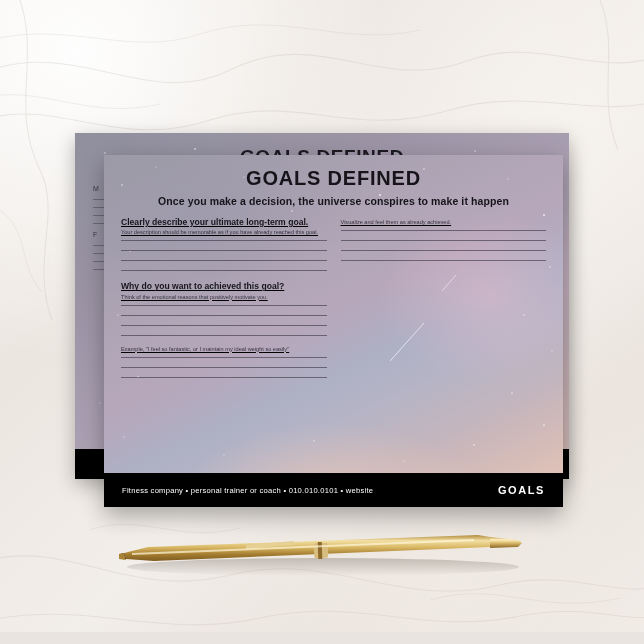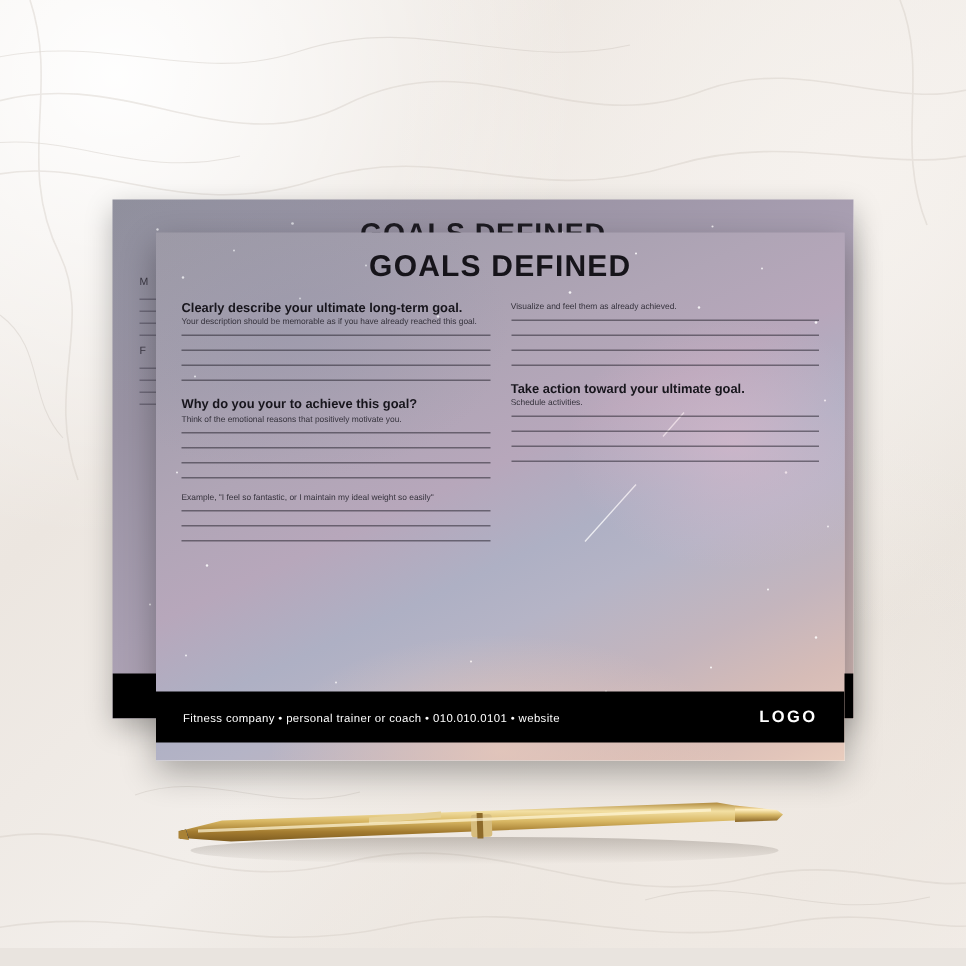--- a/index.html
+++ b/index.html
@@ -137,20 +137,21 @@
     letter-spacing: 0.1px;
   }
   .columns {
     display: flex;
     gap: 14px;
     padding: 10px 17px 0 17px;
   }
   .col {
     flex: 1;
     min-width: 0;
+    text-decoration: underline;
   }
   .block {
     margin-bottom: 10px;
   }
   .block-title {
     font-size: 8.6px;
     font-weight: bold;
     color: #17151c;
     line-height: 1.2;
   }
@@ -165,21 +166,21 @@
   }
   .line {
     height: 1px;
     background: rgba(42,39,50,0.55);
     margin-bottom: 9px;
   }
   .footer-bar {
     position: absolute;
     left: 0;
     right: 0;
-    bottom: 12px;
+    bottom: 0;
     height: 34px;
     background: #000;
     display: flex;
     align-items: center;
     justify-content: space-between;
     padding: 0 18px;
     box-sizing: border-box;
   }
   .footer-text {
     color: #ffffff;
@@ -302,36 +303,37 @@
       </g>
       <g stroke="#ffffff" stroke-width="0.9" opacity="0.75" fill="none">
         <path d="M320,168 L286,206"></path>
         <path d="M352,120 L338,136"></path>
       </g>
     </svg>
     <div class="nebula"></div>
 
     <div class="front-content">
       <div class="headline">GOALS DEFINED</div>
+      <div class="subhead">Once you make a decision, the universe conspires to make it happen</div>
 
       <div class="columns">
 
         <div class="col">
           <div class="block">
             <div class="block-title">Clearly describe your ultimate long-term goal.</div>
             <div class="block-hint">Your description should be memorable as if you have already reached this goal.</div>
             <div class="lines">
               <div class="line"></div>
               <div class="line"></div>
               <div class="line"></div>
               <div class="line"></div>
             </div>
           </div>
           <div class="block">
-            <div class="block-title">Why do you your to achieve this goal?</div>
+            <div class="block-title">Why do you want to achieved this goal?</div>
             <div class="block-hint">Think of the emotional reasons that positively motivate you.</div>
             <div class="lines">
               <div class="line"></div>
               <div class="line"></div>
               <div class="line"></div>
               <div class="line"></div>
             </div>
           </div>
           <div class="block">
             <div class="block-hint">Example, "I feel so fantastic, or I maintain my ideal weight so easily"</div>
@@ -346,36 +348,26 @@
         <div class="col">
           <div class="block">
             <div class="block-hint">Visualize and feel them as already achieved.</div>
             <div class="lines">
               <div class="line"></div>
               <div class="line"></div>
               <div class="line"></div>
               <div class="line"></div>
             </div>
           </div>
-          <div class="block">
-            <div class="block-title">Take action toward your ultimate goal.</div>
-            <div class="block-hint">Schedule activities.</div>
-            <div class="lines">
-              <div class="line"></div>
-              <div class="line"></div>
-              <div class="line"></div>
-              <div class="line"></div>
-            </div>
-          </div>
         </div>
       </div>
 
       <div class="footer-bar">
         <div class="footer-text">Fitness company  •  personal trainer or coach  •  010.010.0101  •  website</div>
-        <div class="logo-text">LOGO</div>
+        <div class="logo-text">GOALS</div>
       </div>
     </div>
   </div>
 
   <svg class="pen" viewBox="0 0 410 70">
     <defs>
       <linearGradient id="goldbody" x1="0" y1="0" x2="0" y2="1">
         <stop offset="0%" stop-color="#b08a3e"></stop>
         <stop offset="22%" stop-color="#f3e0a4"></stop>
         <stop offset="48%" stop-color="#d8b763"></stop>

